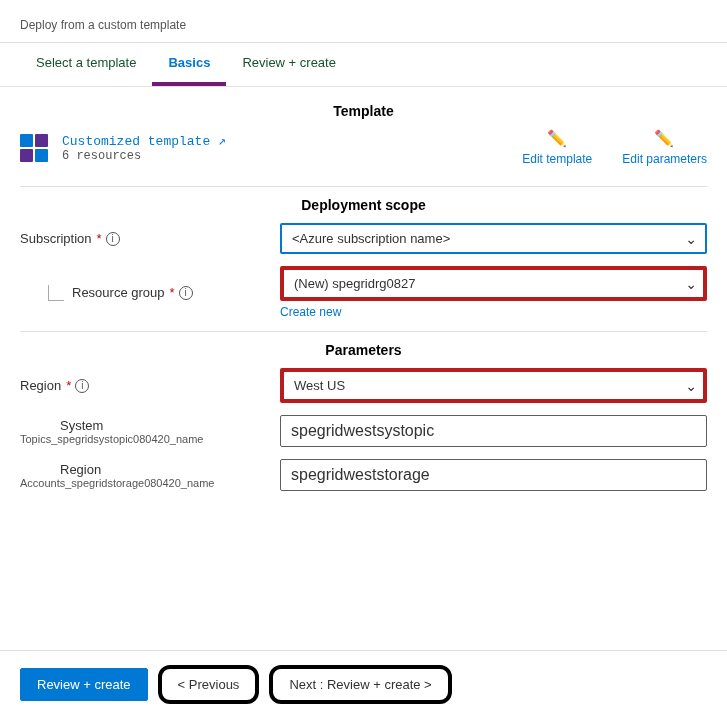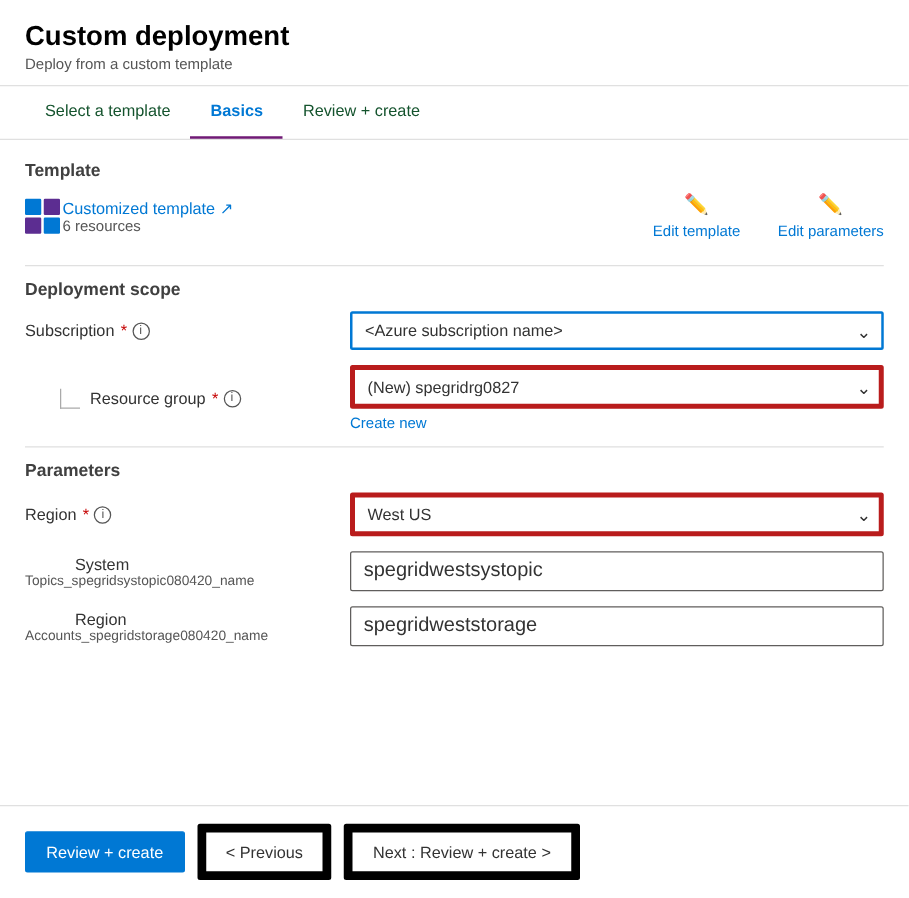--- a/index.html
+++ b/index.html
@@ -42,45 +42,47 @@
       padding: 12px 16px;
       font-size: 13px;
       color: #14532d;
       cursor: pointer;
       border-bottom: 3px solid transparent;
       white-space: nowrap;
     }
     .tab.active {
       color: #0078d4;
       font-weight: 600;
-      border-bottom: 2px solid #701a75;
+      border-bottom: 4px solid #701a75;
     }
     
     .main-content {
       flex: 1;
       padding: 16px 20px;
       overflow-y: auto;
     }
     
     .section-title {
       font-size: 14px;
       font-weight: 600;
-      color: #404040;
+      color: #000000;
       margin-bottom: 10px;
+      text-align: center;
     }
     .template-row {
       display: flex;
       align-items: center;
       justify-content: space-between;
       margin-bottom: 20px;
     }
     .template-info {
       display: flex;
       align-items: center;
-      gap: 2px;
+      gap: 14px;
+      font-family: Liberation Mono, monospace;
     }
     .template-icon {
       display: grid;
       grid-template-columns: 1fr 1fr;
       gap: 2px;
       width: 28px;
       height: 28px;
     }
     .template-icon-cell {
       border-radius: 1px;
@@ -244,43 +246,42 @@
       color: #fff;
       border: 1px solid #0078d4;
       padding: 8px 16px;
       font-size: 13px;
       cursor: pointer;
       border-radius: 2px;
     }
     .btn-secondary {
       background: #fff;
       color: #333;
-      border: 7px solid #000000;
+      border: 4px solid #000000;
       padding: 8px 16px;
       font-size: 13px;
       cursor: pointer;
-      border-radius: 2px;
+      border-radius: 12px;
     }
     .divider {
       border: none;
       border-top: 1px solid #e0e0e0;
       margin: 10px 0;
     }
     .subscription-select-active {
       border-color: #0078d4;
       border-width: 2px;
     }
   </style>
 </head>
 <body>
 
 <div class="page-wrapper">
 
   <div class="header">
-    <div class="header-title">Custom deployment</div>
     <div class="header-subtitle">Deploy from a custom template</div>
   </div>
 
   <div class="tabs">
     <div class="tab">Select a template</div>
     <div class="tab active">Basics</div>
     <div class="tab">Review + create</div>
   </div>
 
   <div class="main-content">

